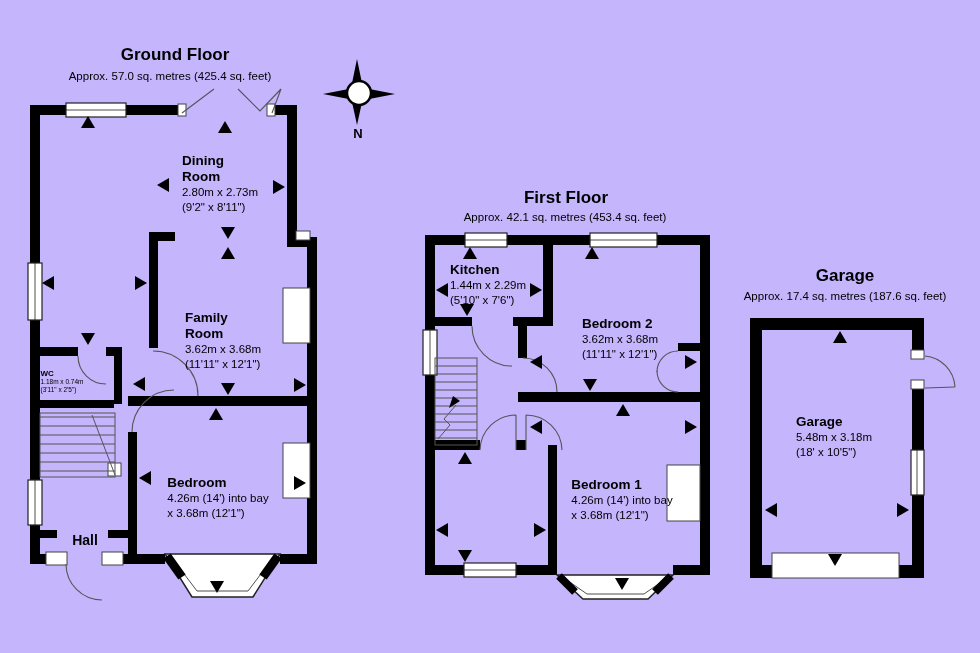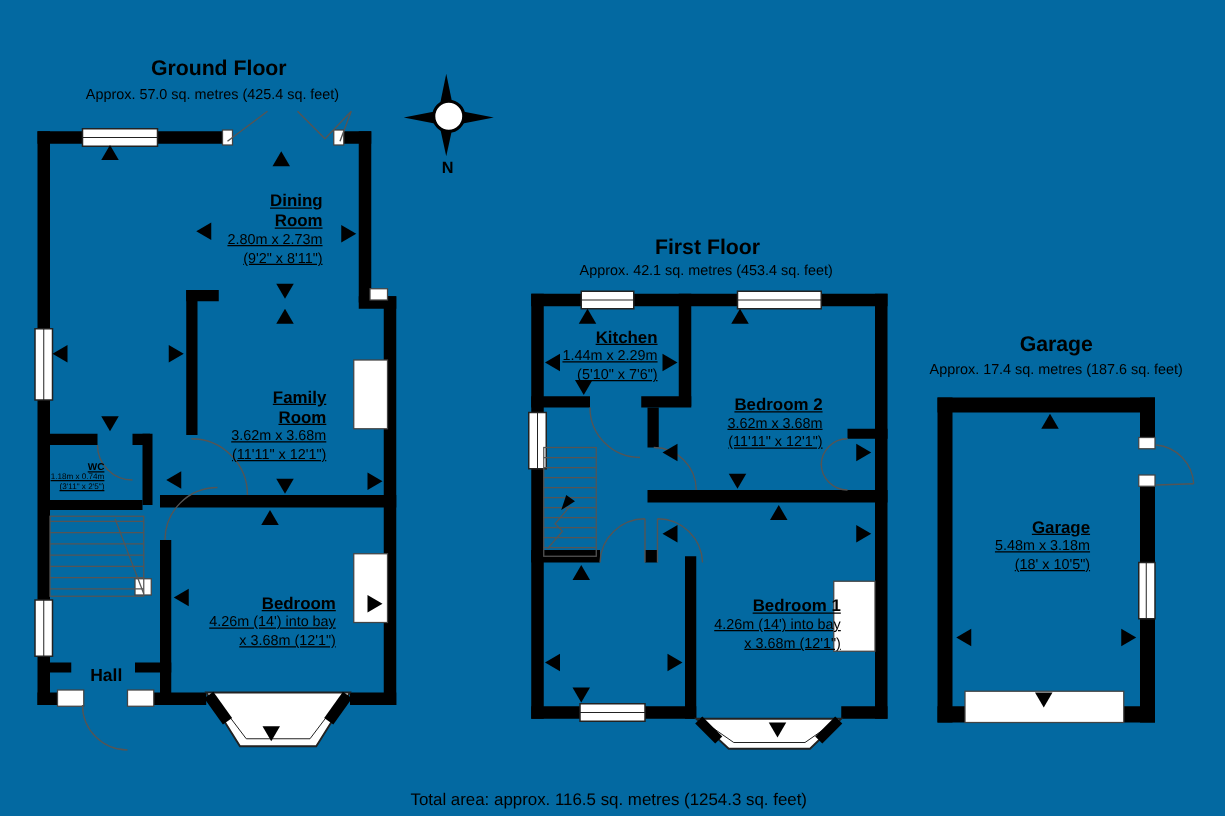--- a/index.html
+++ b/index.html
@@ -1,21 +1,21 @@
 <!DOCTYPE html>
 <html><head>
 <meta charset="utf-8">
 <style>
   html,body{margin:0;padding:0;background:#fff;}
-  #page{position:relative;width:980px;height:653px;background:#0369a1;overflow:hidden;
+  #page{position:relative;width:980px;height:653px;background:#c4b5fd;overflow:hidden;
         font-family:"Liberation Sans", sans-serif;color:#000;}
   .plan{position:absolute;}
   .title{position:absolute;transform:translateX(-50%);font-size:17px;font-weight:bold;white-space:nowrap;}
   .subtitle{position:absolute;transform:translateX(-50%);font-size:11.5px;white-space:nowrap;}
-  .room-label{position:absolute;transform:translateX(-50%);text-align:right;white-space:nowrap;line-height:15px;text-decoration:underline;}
+  .room-label{position:absolute;transform:translateX(-50%);text-align:left;white-space:nowrap;line-height:15px;}
   .room-label .rname{font-size:13.5px;font-weight:bold;line-height:16px;}
   .room-label .rdims{font-size:11.5px;}
   .room-label.small .rname{font-size:8px;line-height:9px;}
   .room-label.small .rdims{font-size:6.5px;line-height:8px;}
   .hall-label{position:absolute;transform:translateX(-50%);font-size:14px;font-weight:bold;}
   .n-label{position:absolute;transform:translateX(-50%);font-size:13px;font-weight:bold;}
   .total{position:absolute;transform:translateX(-50%);font-size:13.5px;white-space:nowrap;}
   svg{display:block;}
   .wall{fill:#000;}
   .win{fill:#fff;stroke:#222;stroke-width:1.2;}
@@ -32,21 +32,20 @@
 <body>
 
 <div id="page">
 
   <div class="title" style="left:175px;top:45px">Ground Floor</div>
   <div class="subtitle" style="left:170px;top:70px">Approx. 57.0 sq. metres (425.4 sq. feet)</div>
   <div class="title" style="left:566px;top:188px">First Floor</div>
   <div class="subtitle" style="left:565px;top:211px">Approx. 42.1 sq. metres (453.4 sq. feet)</div>
   <div class="title" style="left:845px;top:266px">Garage</div>
   <div class="subtitle" style="left:845px;top:290px">Approx. 17.4 sq. metres (187.6 sq. feet)</div>
-  <div class="total" style="left:487px;top:632px">Total area: approx. 116.5 sq. metres (1254.3 sq. feet)</div>
 
   <svg class="plan" style="left:320px;top:55px" width="80" height="80" viewBox="0 0 80 80">
     <polygon points="37,4 30,38 44,38" fill="#000"></polygon>
     <polygon points="37,70 30,38 44,38" fill="#000"></polygon>
     <polygon points="75,39 39,32 39,46" fill="#000"></polygon>
     <polygon points="3,39 39,32 39,46" fill="#000"></polygon>
     <circle cx="39" cy="38" r="12" fill="#fff" stroke="#000" stroke-width="2.5"></circle>
   </svg>
   <div class="n-label" style="left:358px;top:126px">N</div>
 

